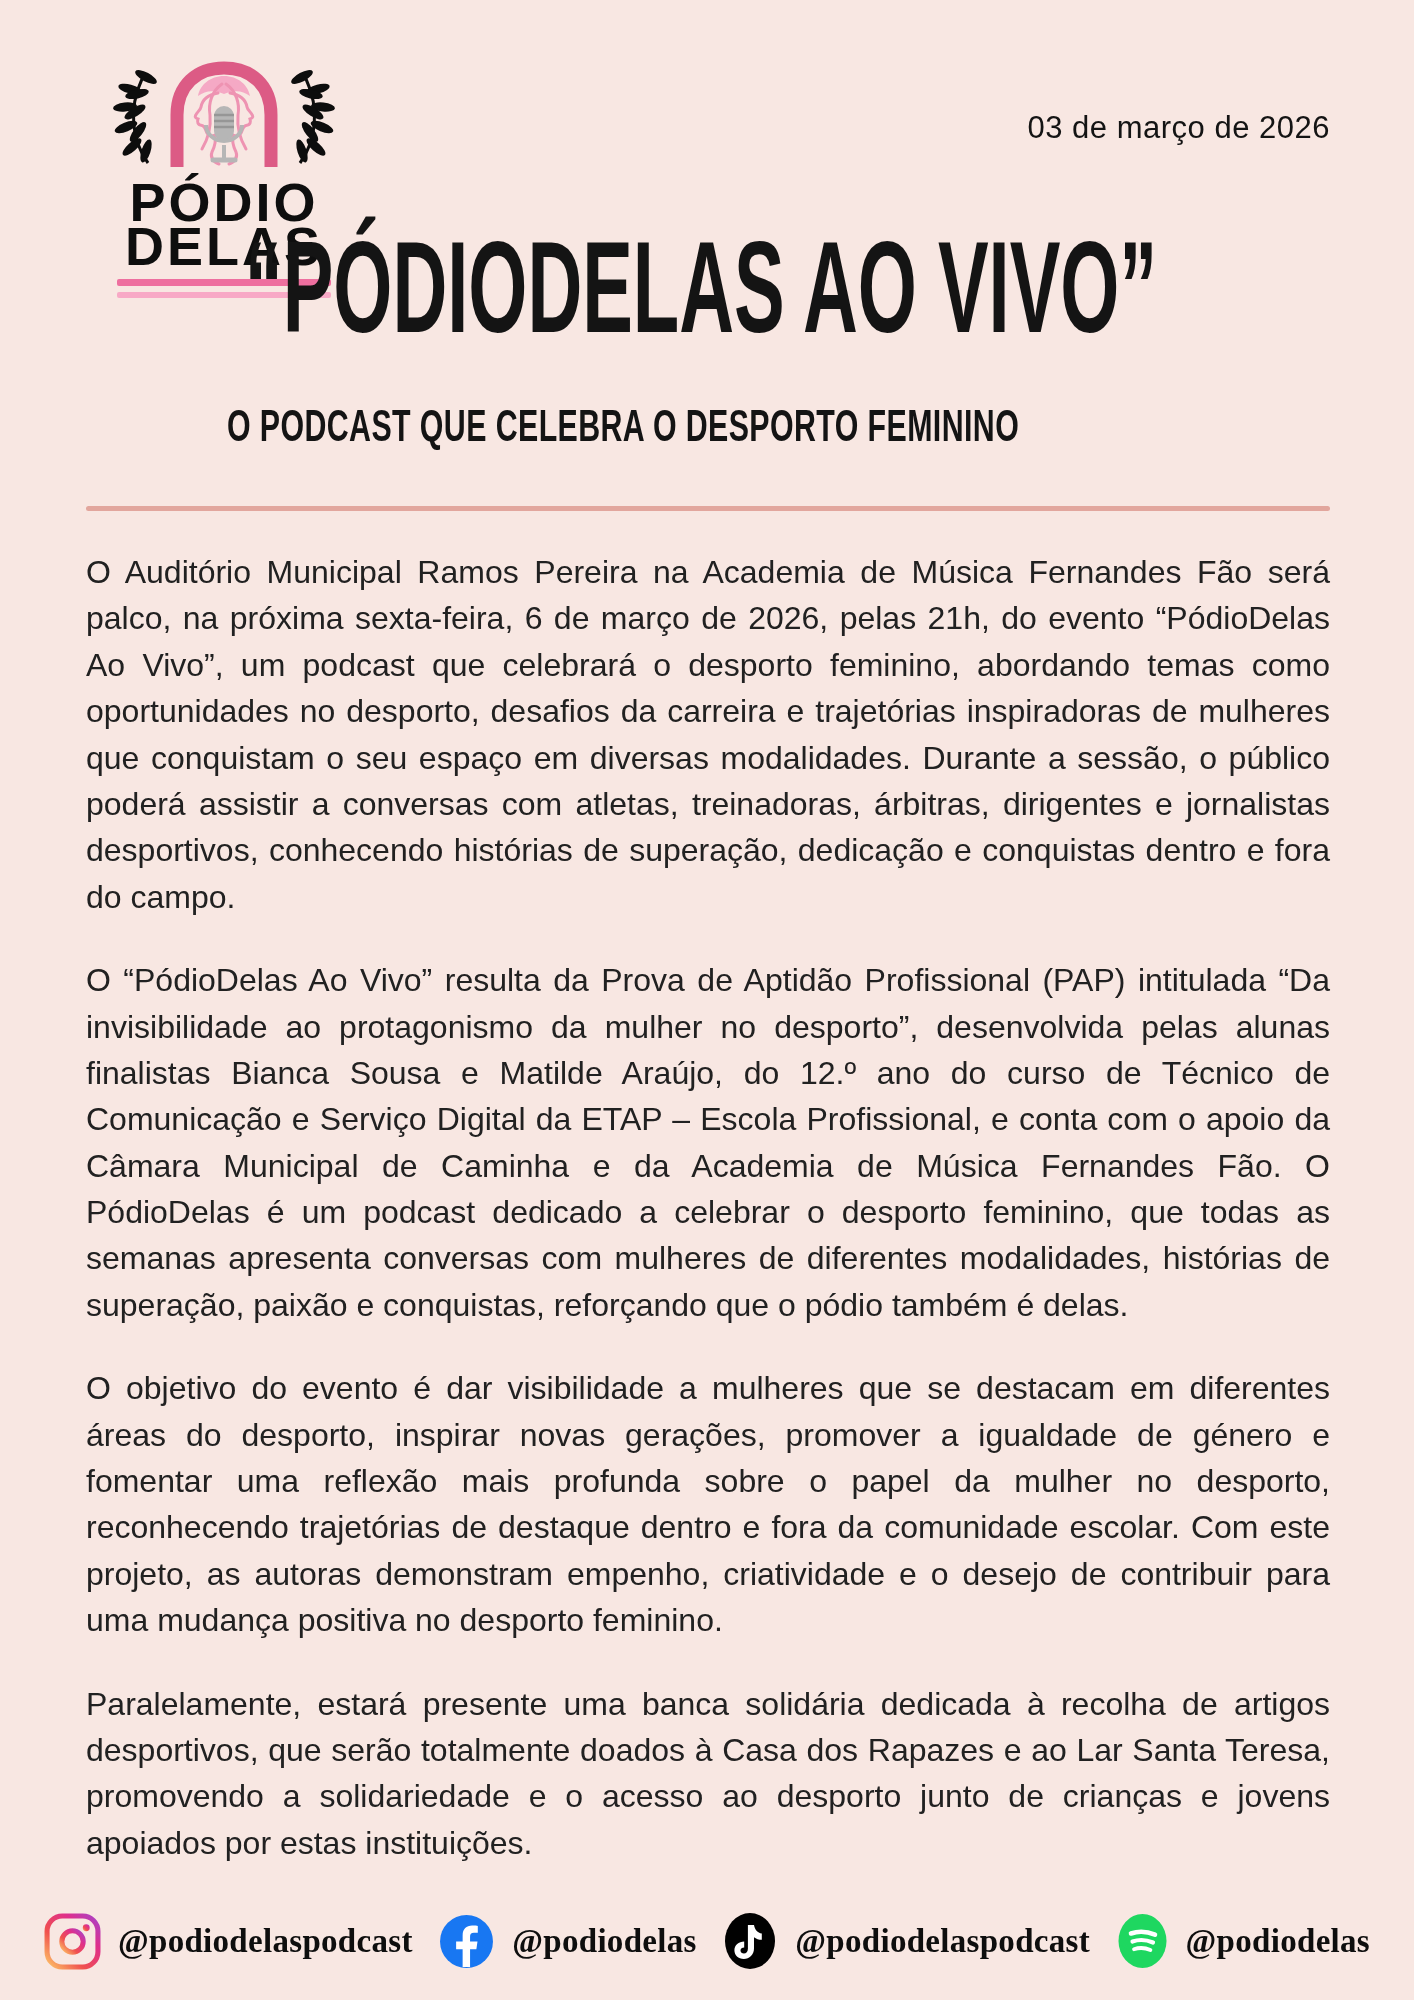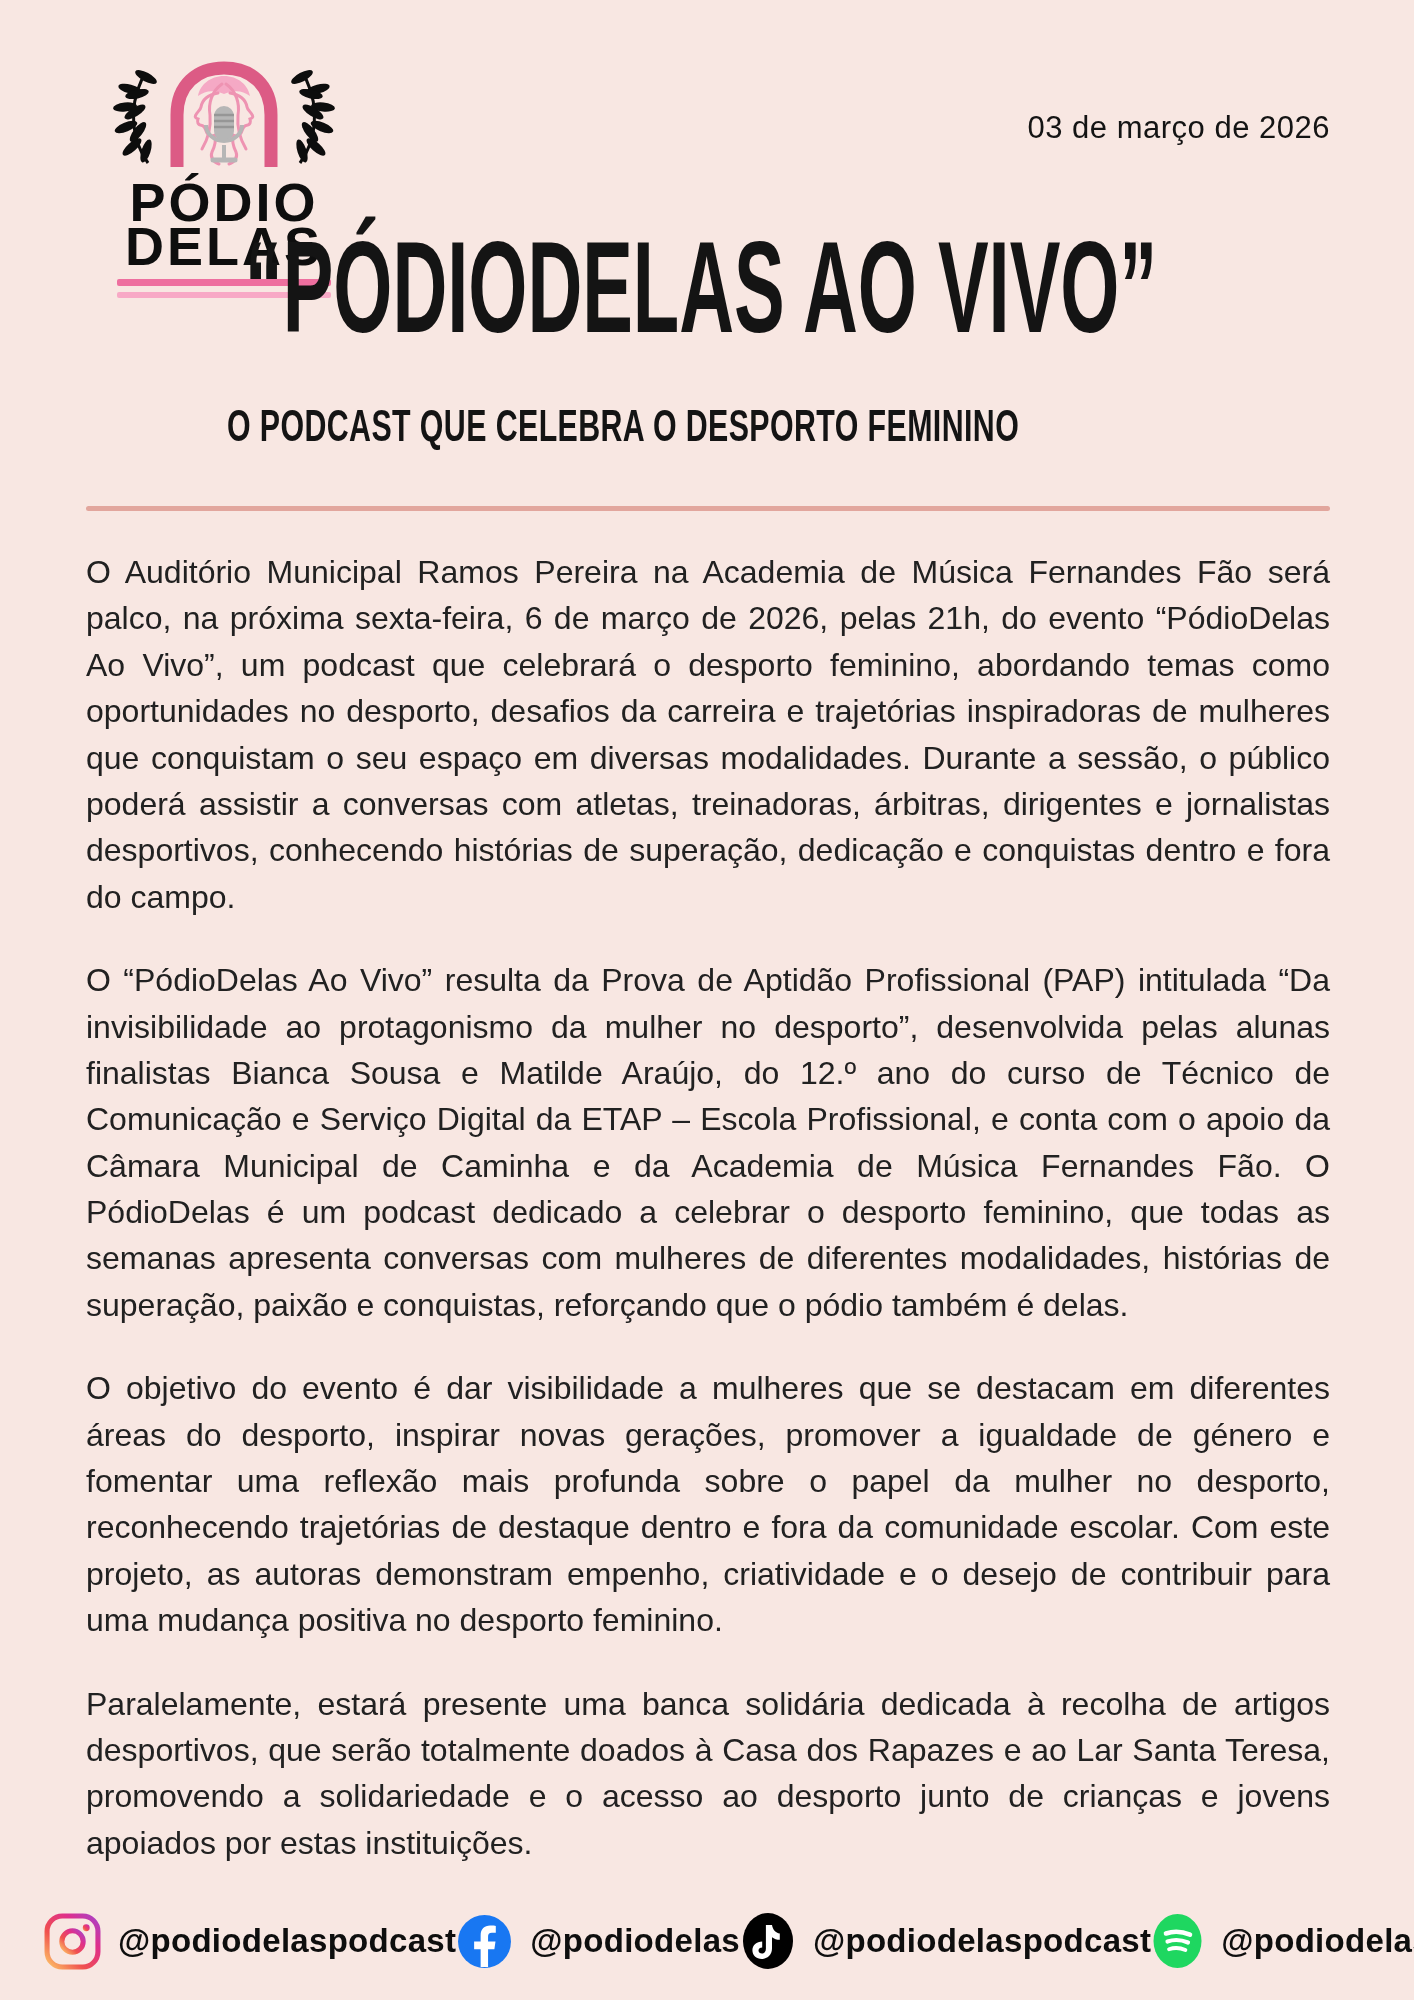--- a/index.html
+++ b/index.html
@@ -56,21 +56,21 @@
     font-weight:bold;font-size:29px;margin:6px 0 12px 0;color:#141414;
   }
   ul.info-list{margin:0;padding-left:50px;list-style:disc;}
   ul.info-list li{
     font-size:28.5px;line-height:1.57;color:#1c1c1c;padding-left:8px;
   }
   
   .footer{
     position:absolute;left:0;top:1900px;width:1414px;
     padding:0 44px;box-sizing:border-box;
-    display:flex;justify-content:space-between;align-items:center;height:82px;
+    display:flex;justify-content:space-between;align-items:center;height:82px;font-family:Liberation Serif, serif;
   }
   .social-item{display:flex;align-items:center;gap:17px;}
   .social-handle{font-weight:bold;font-size:33px;color:#0e0e0e;letter-spacing:0.3px;}
   .social-icon svg{display:block;}
 </style>
 </head>
 <body>
 
 <div class="logo-block">
   <span class="social-icon">

